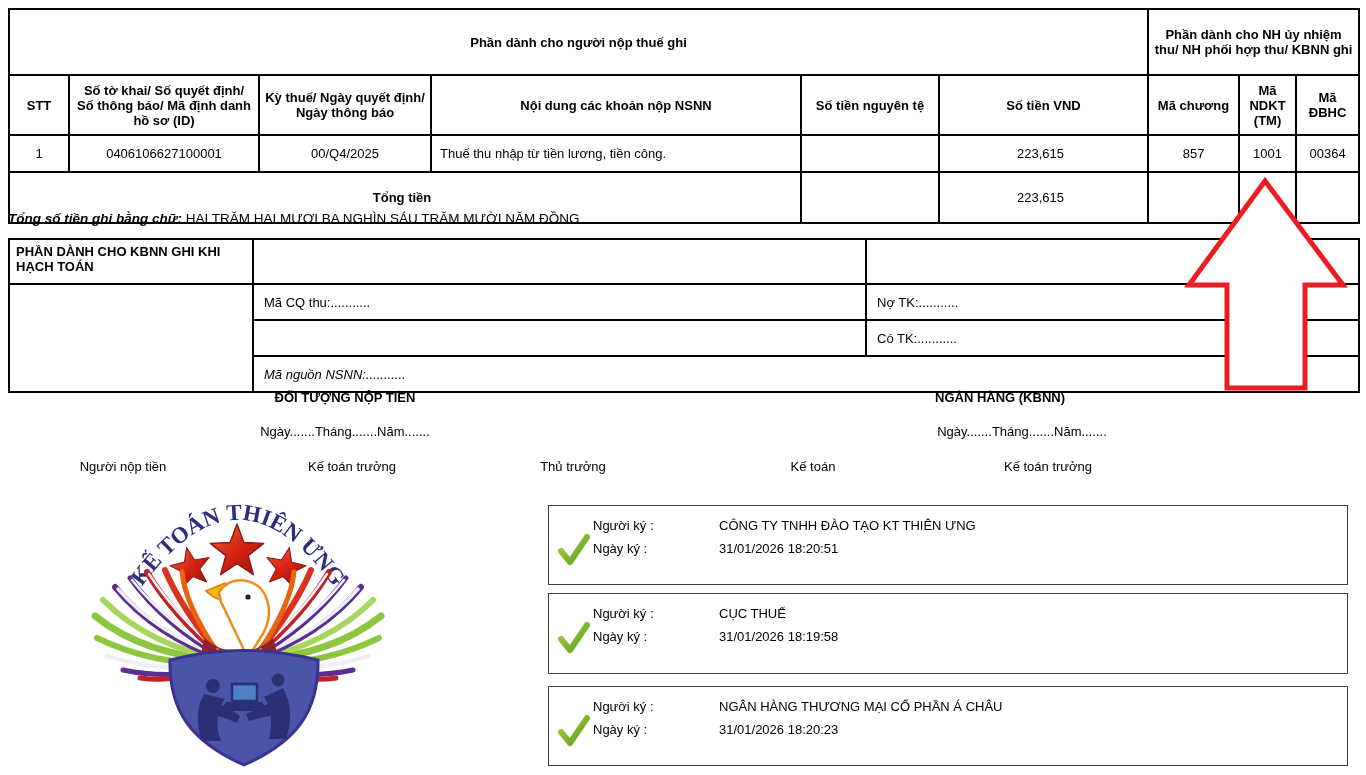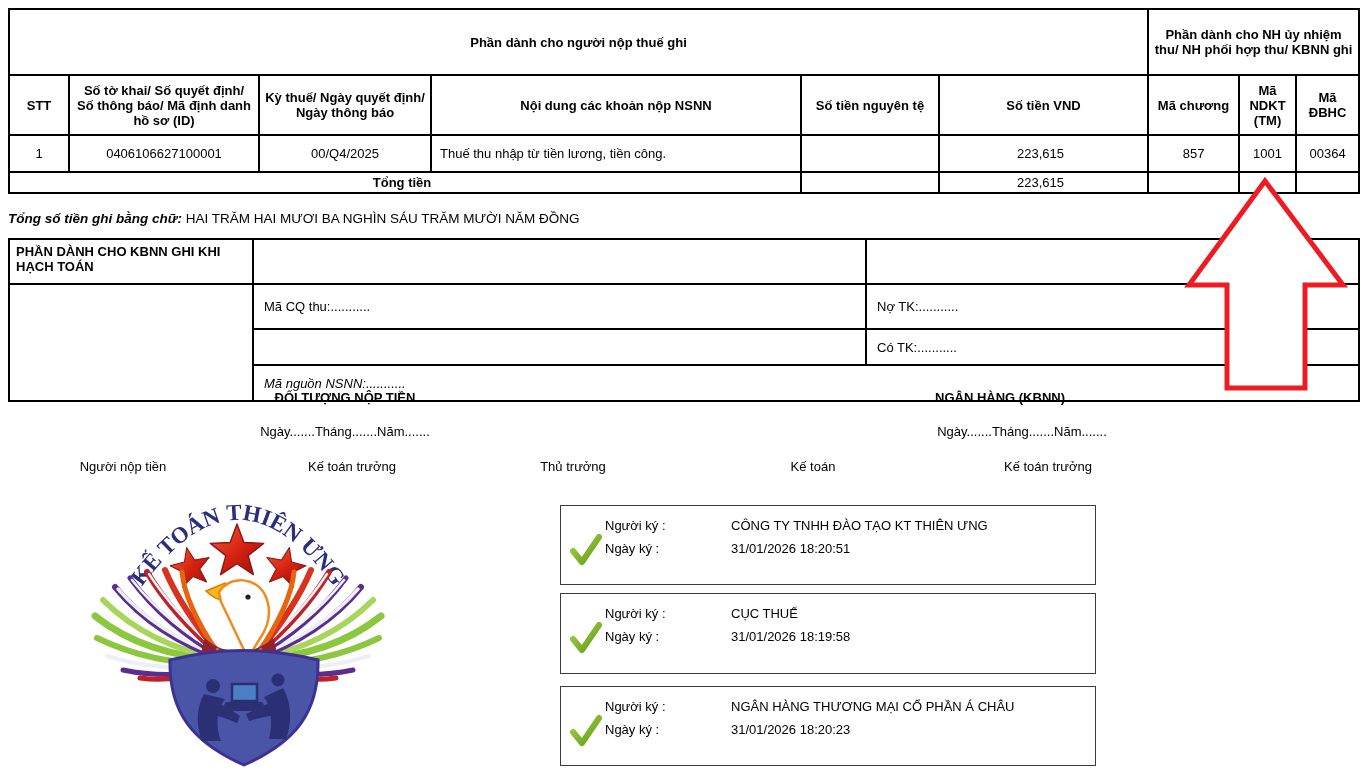--- a/index.html
+++ b/index.html
@@ -18,46 +18,46 @@
   .doc-table td {
     border: 2px solid #000;
     font-size: 13px; padding: 2px 4px;
     text-align: center; vertical-align: middle;
     overflow: hidden;
   }
   .doc-table .th { font-weight: bold; }
   .row-group td { height: 66px; }
   .row-head td  { height: 60px; }
   .row-data td  { height: 37px; }
-  .row-total td { height: 21px; margin-left: 8px; }
+  .row-total td { height: 51px; margin-left: 8px; }
   .cell-left  { text-align: left !important; padding-left: 8px !important; }
   .cell-right { text-align: left; padding-right: 10px !important; }
   
   .words-line { position: absolute; left: 8px; top: 211px; font-size: 13.5px; white-space: nowrap; }
   .words-label { font-style: italic; font-weight: bold; }
   
   .kbnn-table {
     position: absolute; left: 8px; top: 238px;
     width: 1350px; border-collapse: collapse; table-layout: fixed;
   }
   .kbnn-table td {
     border: 2px solid #000; font-size: 13px;
     padding: 2px 10px; vertical-align: middle; overflow: hidden;
   }
   .kbnn-title { font-weight: bold; vertical-align: top !important; padding: 4px 6px !important; }
   .kbnn-r1 td { height: 45px; }
-  .kbnn-r2 td { height: 45px; }
+  .kbnn-r2 td { height: 36px; }
   .kbnn-r3 td { height: 36px; }
   .kbnn-r4 td { height: 36px; font-style: italic; }
   
   .cap { position: absolute; transform: translateX(-50%); font-size: 13px; white-space: nowrap; }
   .cap-bold { font-weight: bold; }
   
   .sig-box {
-    position: absolute; left: 560px; width: 536px;
+    position: absolute; left: 548px; width: 800px;
     border: 1px solid #3c3c3c; background: #fff;
   }
   .sig-check { position: absolute; left: 9px; top: 28px; width: 32px; height: 32px; }
   .sig-line { position: absolute; font-size: 13px; white-space: nowrap; }
   .sig-label { left: 44px; }
   .sig-value { left: 170px; }
   .line1 { top: 12px; }
   .line2 { top: 35px; }
   
   .arrow-svg { position: absolute; left: 1178px; top: 176px; z-index: 20; }

